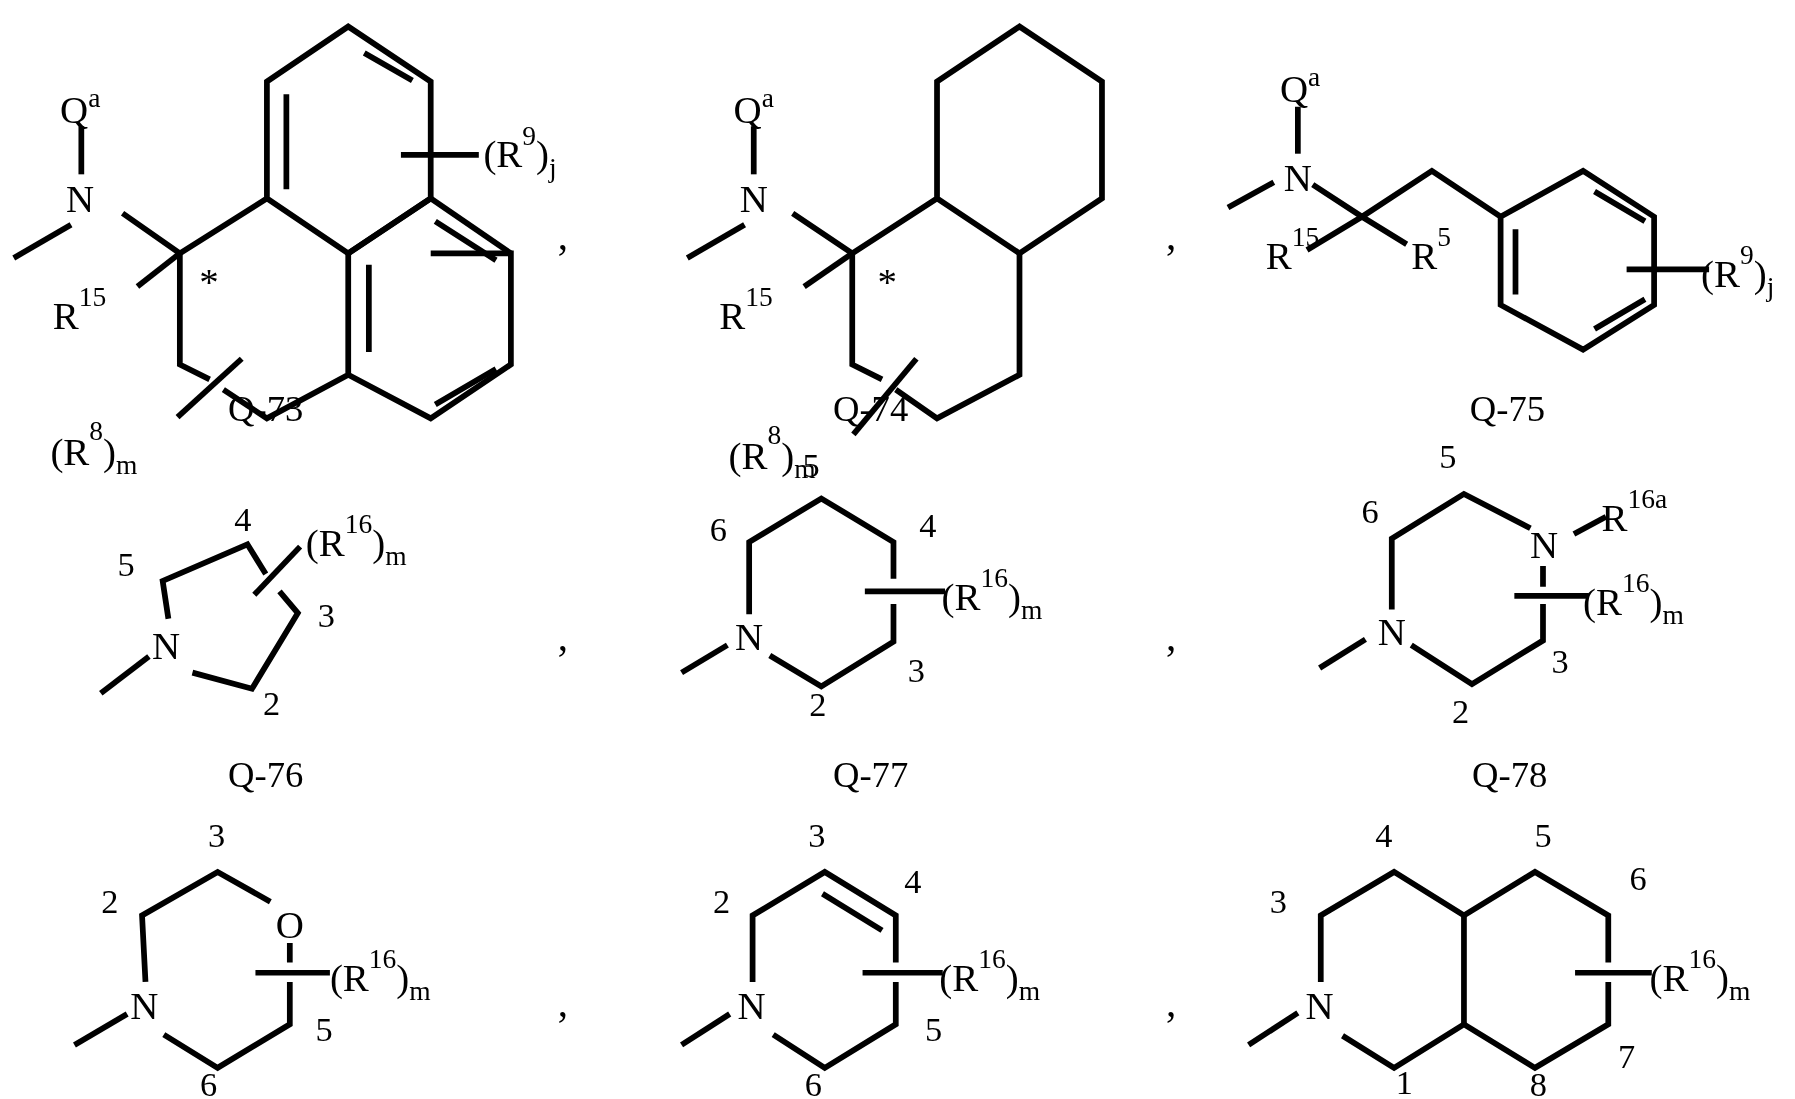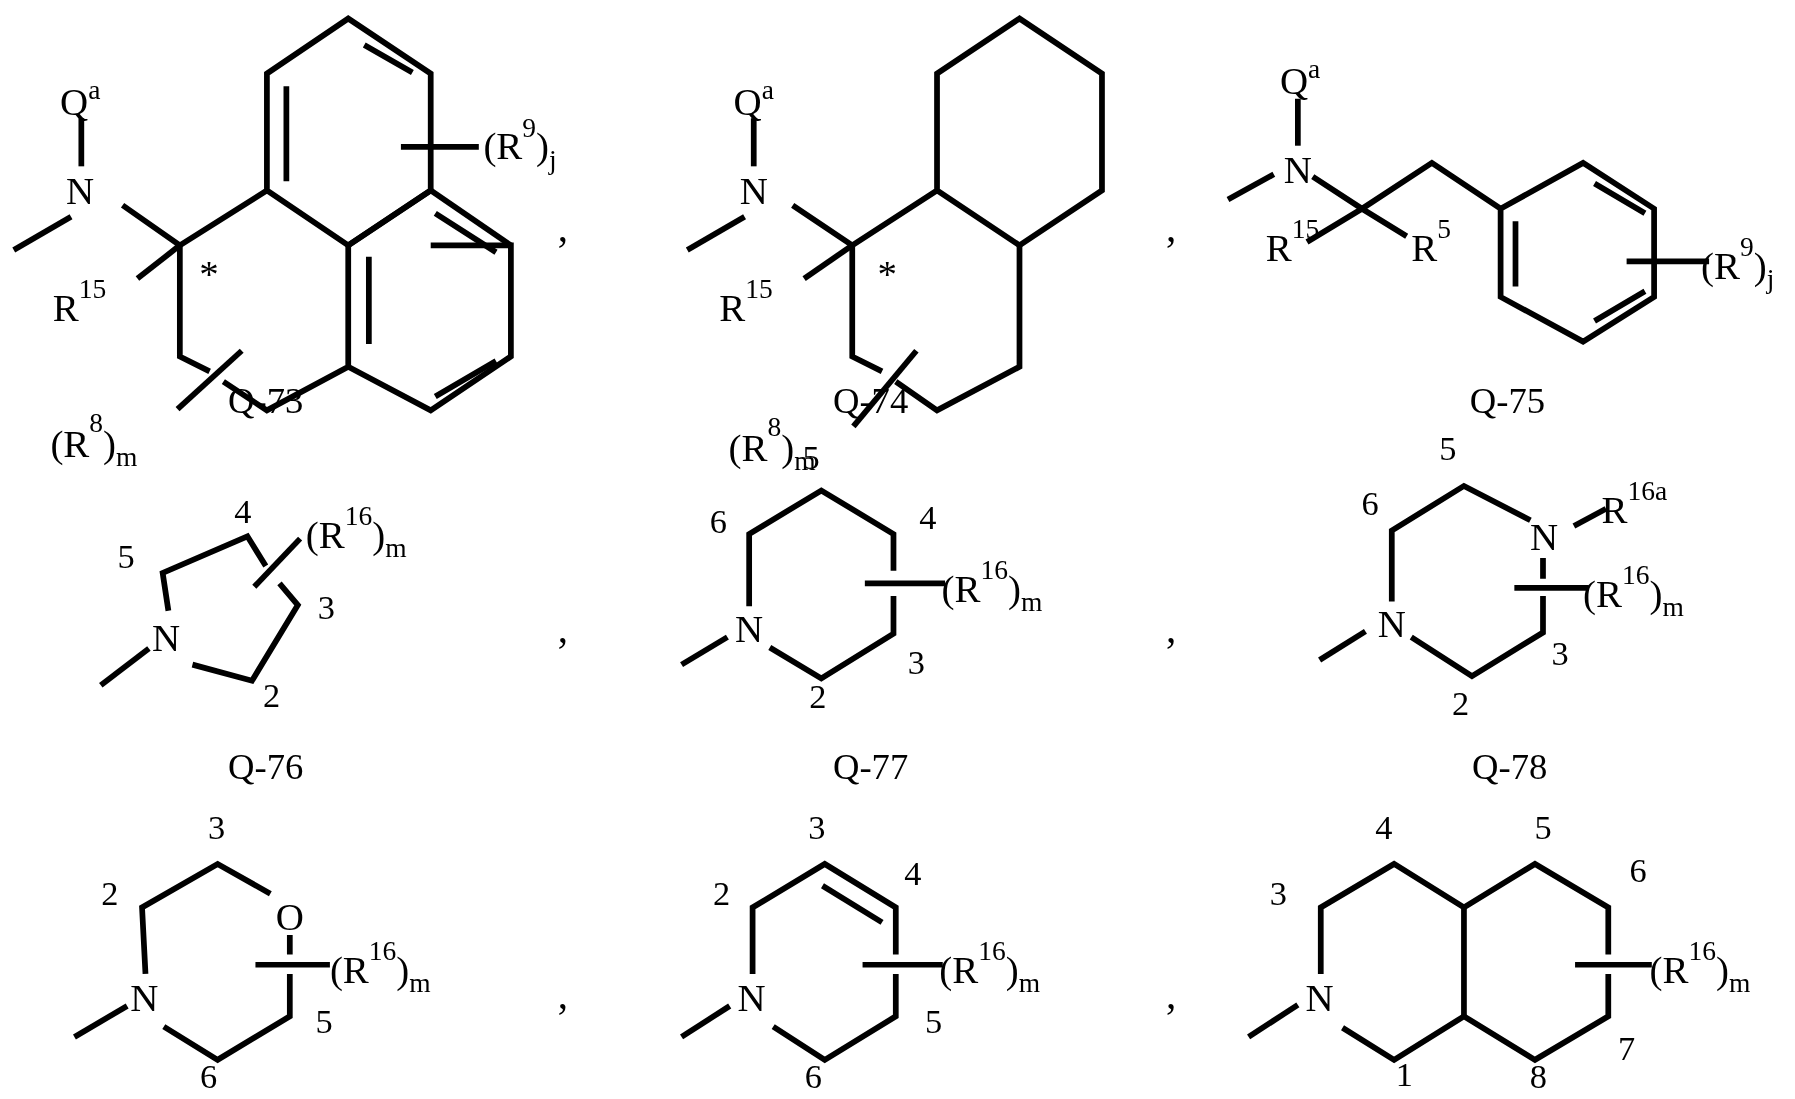--- a/index.html
+++ b/index.html
@@ -1,17 +1,17 @@
 <!DOCTYPE html>
 <html><head>
 <meta charset="utf-8">
 <style>
   html, body { margin: 0; padding: 0; background: #ffffff; }
   body { width: 1795px; height: 1099px; overflow: hidden; }
-  #figure { position: absolute; left: 0; top: 0; width: 1795px; height: 1026px; }
+  #figure { position: absolute; left: 0; top: 8px; width: 1795px; height: 1026px; }
   svg text { font-family: "Liberation Serif", "DejaVu Serif", serif; fill: #000; }
   .bond { stroke: #000; stroke-width: 5; fill: none; stroke-linecap: butt; stroke-linejoin: miter; }
   .lbl { font-size: 34px; }
   .sup { font-size: 24px; }
   .sub { font-size: 24px; }
   .num { font-size: 30px; }
   .cap { font-size: 32px; }
   .comma { font-size: 36px; }
 </style>
 </head>

